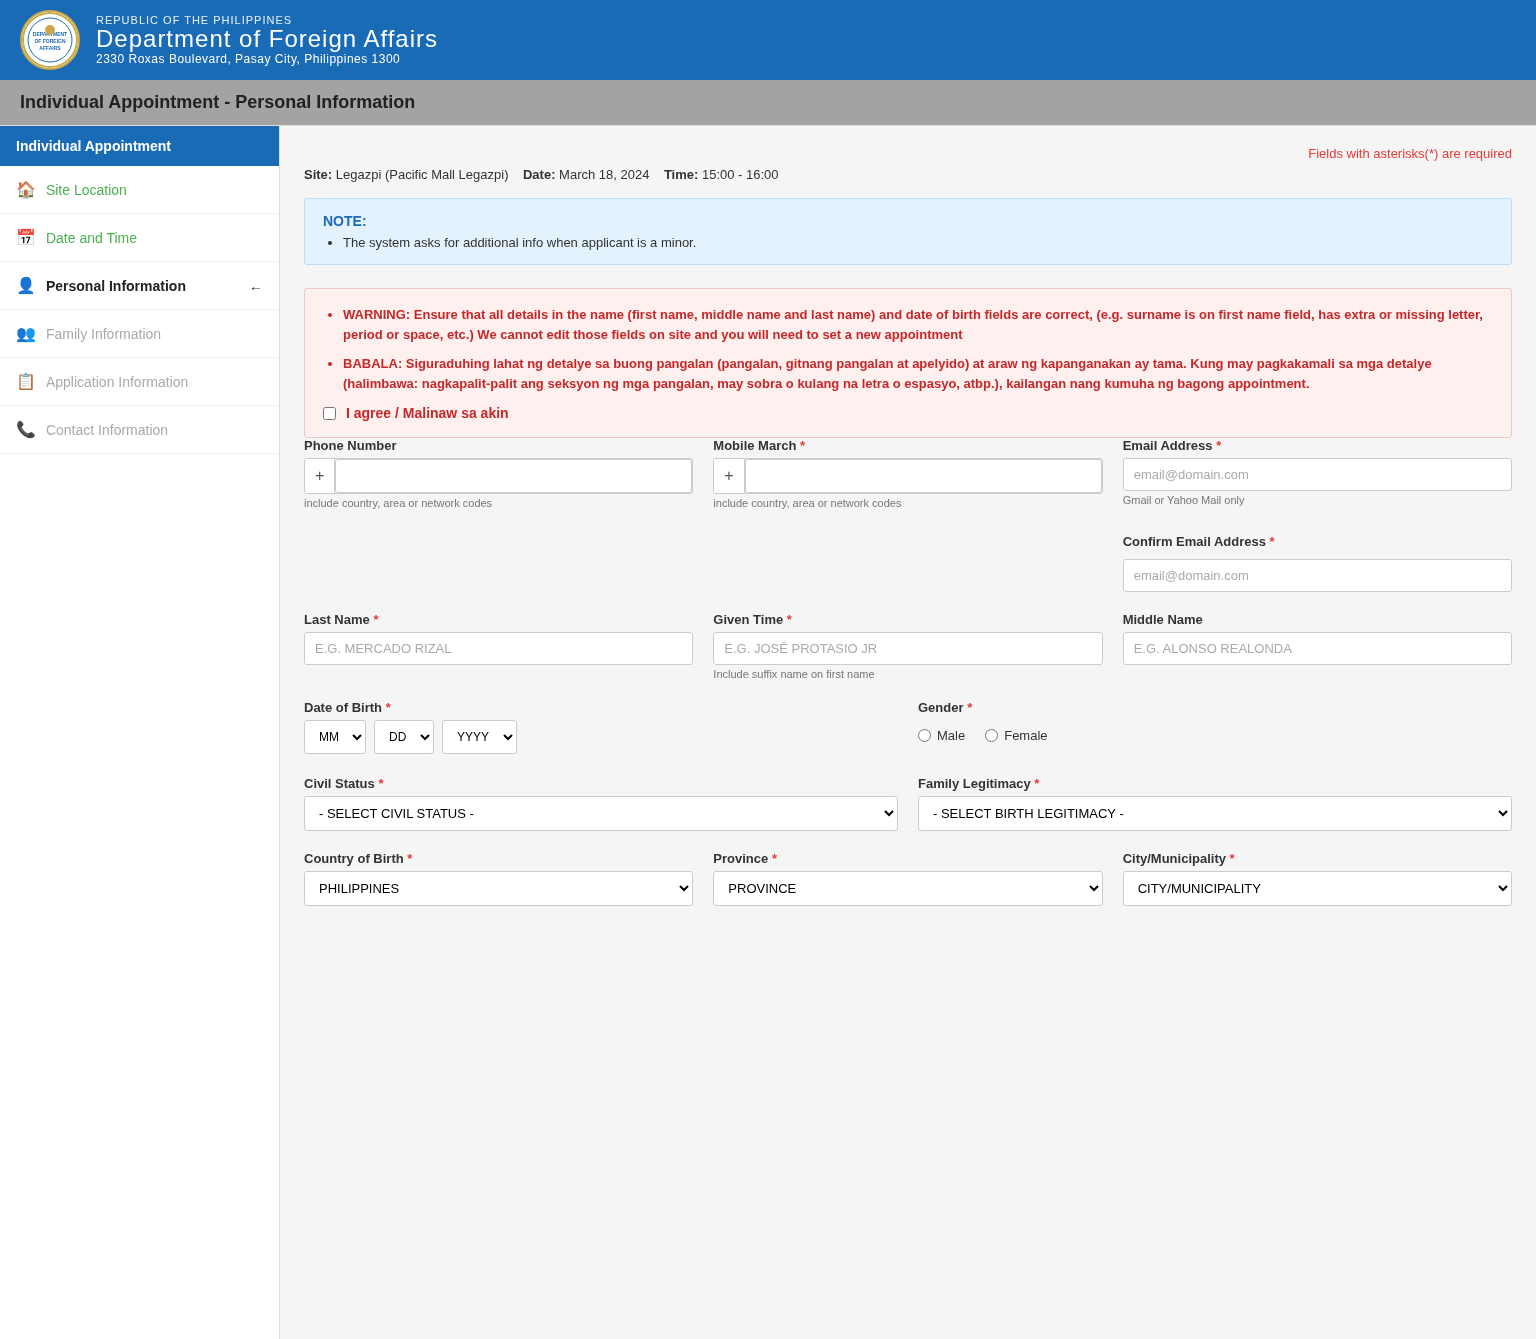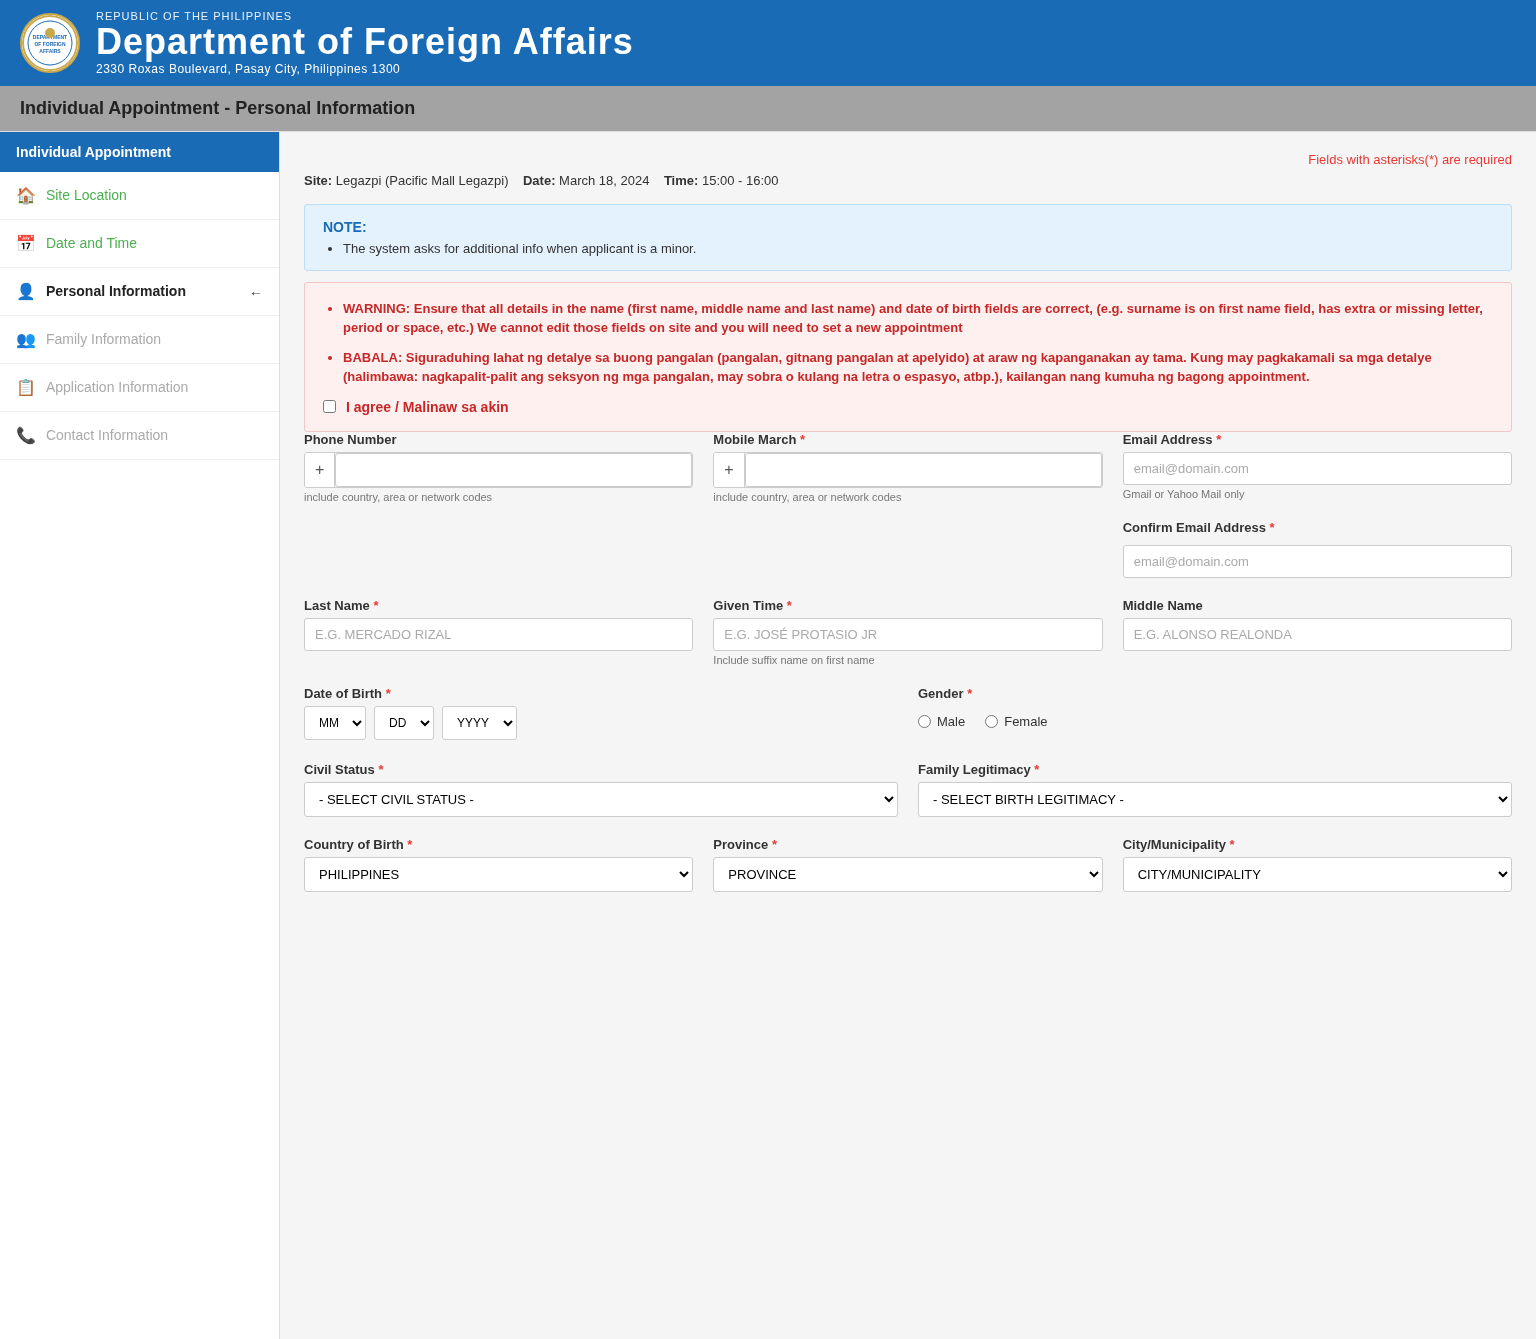--- a/index.html
+++ b/index.html
@@ -14,22 +14,22 @@
       align-items: center;
       gap: 16px;
     }
     .header-text .subtitle {
       font-size: 11px;
       letter-spacing: 1px;
       text-transform: uppercase;
       opacity: 0.9;
     }
     .header-text .title {
-      font-size: 36px;
-      font-weight: bold;
+      font-size: 24px;
+      font-weight: normal;
       letter-spacing: 1px;
       line-height: 1.1;
     }
     .header-text .address {
       font-size: 12px;
       letter-spacing: 0.5px;
     }
 
     
     .page-title-bar {
@@ -99,21 +99,21 @@
       color: #333;
       margin-bottom: 16px;
     }
     .site-info strong { font-weight: bold; }
 
     
     .note-box {
       background: #e3f2fd;
       border: 1px solid #bbdefb;
       padding: 14px 18px;
-      margin-bottom: 11px;
+      margin-bottom: 23px;
       border-radius: 3px;
     }
     .note-box .note-title {
       color: #1a6bb5;
       font-weight: bold;
       margin-bottom: 6px;
       font-size: 14px;
     }
     .note-box ul { padding-left: 20px; color: #333; font-size: 13px; }
 
@@ -358,21 +358,21 @@
         <span class="hint">include country, area or network codes</span>
       </div>
       <div class="form-group">
         <label>
           <span>Email Address</span>
           <span class="req">*</span>
         </label>
         <input type="email" placeholder="email@domain.com" style="">
         <span class="hint">Gmail or Yahoo Mail only</span>
         <br>
-        <label style="margin-top:4px; display:block;">
+        <label style="margin-top:12px; display:block;">
           <span>Confirm Email Address</span>
           <span class="req">*</span>
         </label>
         <input type="email" style="margin-top: 5px;" placeholder="email@domain.com">
       </div>
     </div>
 
     <div class="form-row">
       <div class="form-group">
         <label>

